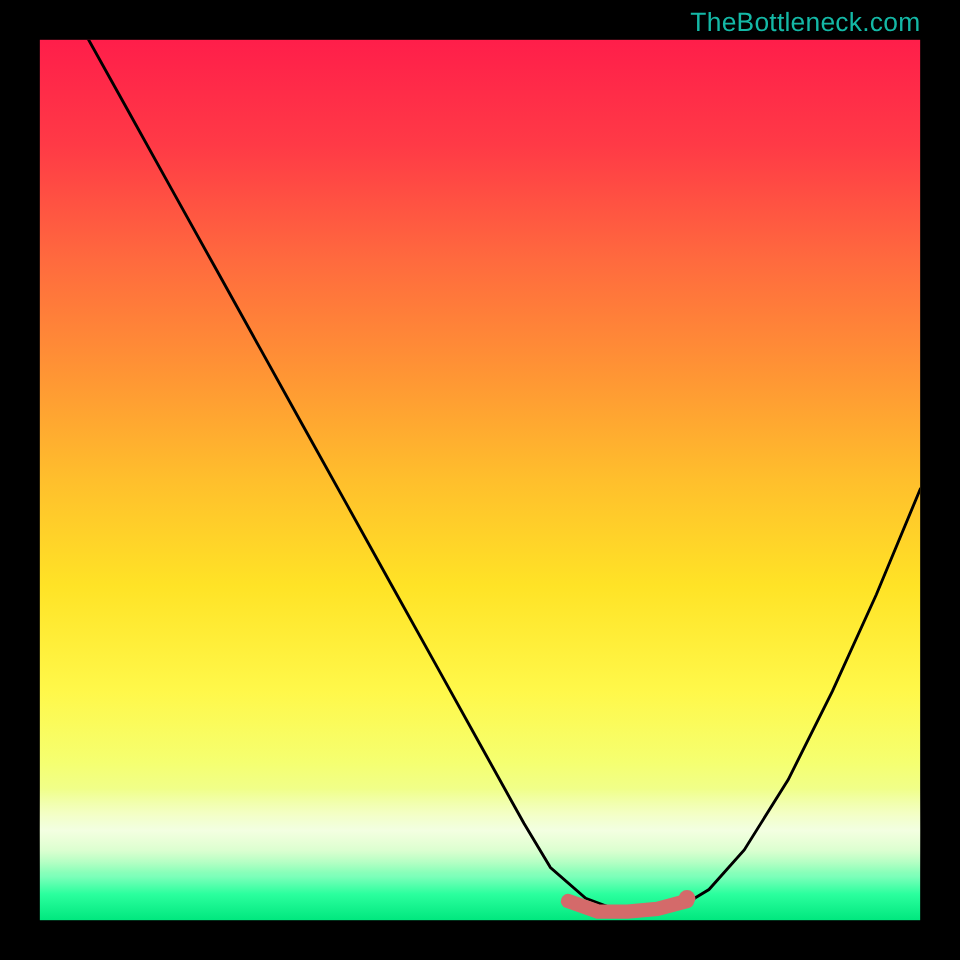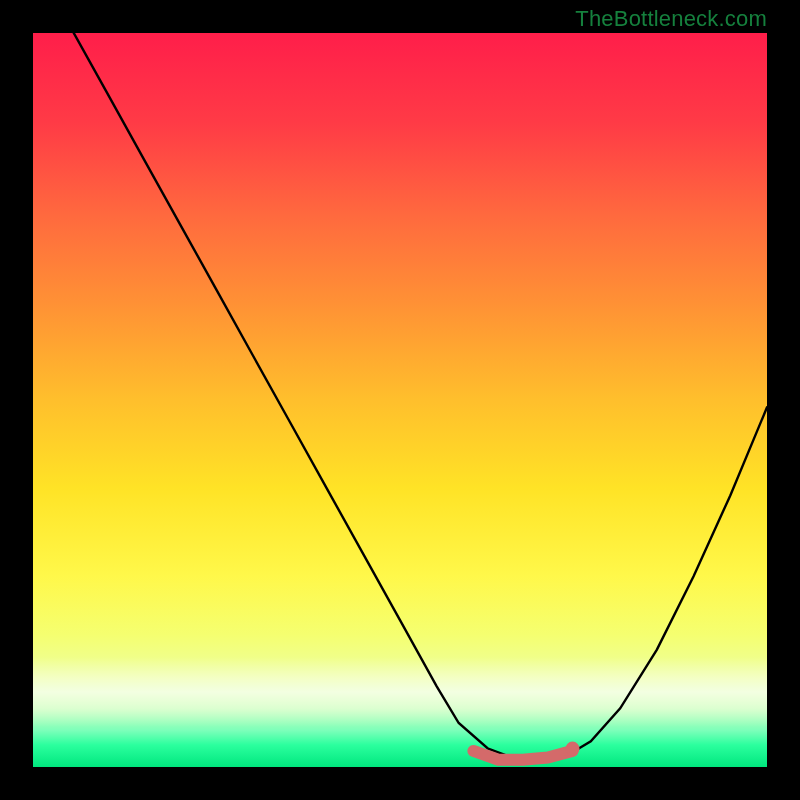--- a/index.html
+++ b/index.html
@@ -16,21 +16,21 @@
       #fff84a 74%,
       #f5ff70 82%,
       #ecffa0 88%,
       #c9ffb8 92%,
       #7dffba 95%,
       #2bff9e 97%,
       #00e77e 100%)}
   .white-band{position:absolute;left:0;top:624px;width:734px;height:70px;
     background:linear-gradient(to bottom, rgba(255,255,255,0) 0%, rgba(255,255,255,0.65) 50%, rgba(255,255,255,0) 100%)}
   svg.curve{position:absolute;left:0;top:0;width:734px;height:734px}
-  .watermark{position:absolute;right:33px;top:6px;color:#15803d;font-size:22px;font-weight:400;letter-spacing:0.2px}
+  .watermark{position:absolute;right:33px;top:6px;color:#14b8a6;font-size:22px;font-weight:400;letter-spacing:0.2px}
 </style>
 </head>
 <body>
 
 <div class="frame">
   <div class="watermark">TheBottleneck.com</div>
   <div class="plot">
     <div class="grad"></div>
     <div class="white-band"></div>
     <svg class="curve" viewBox="0 0 734 734" preserveAspectRatio="none">

